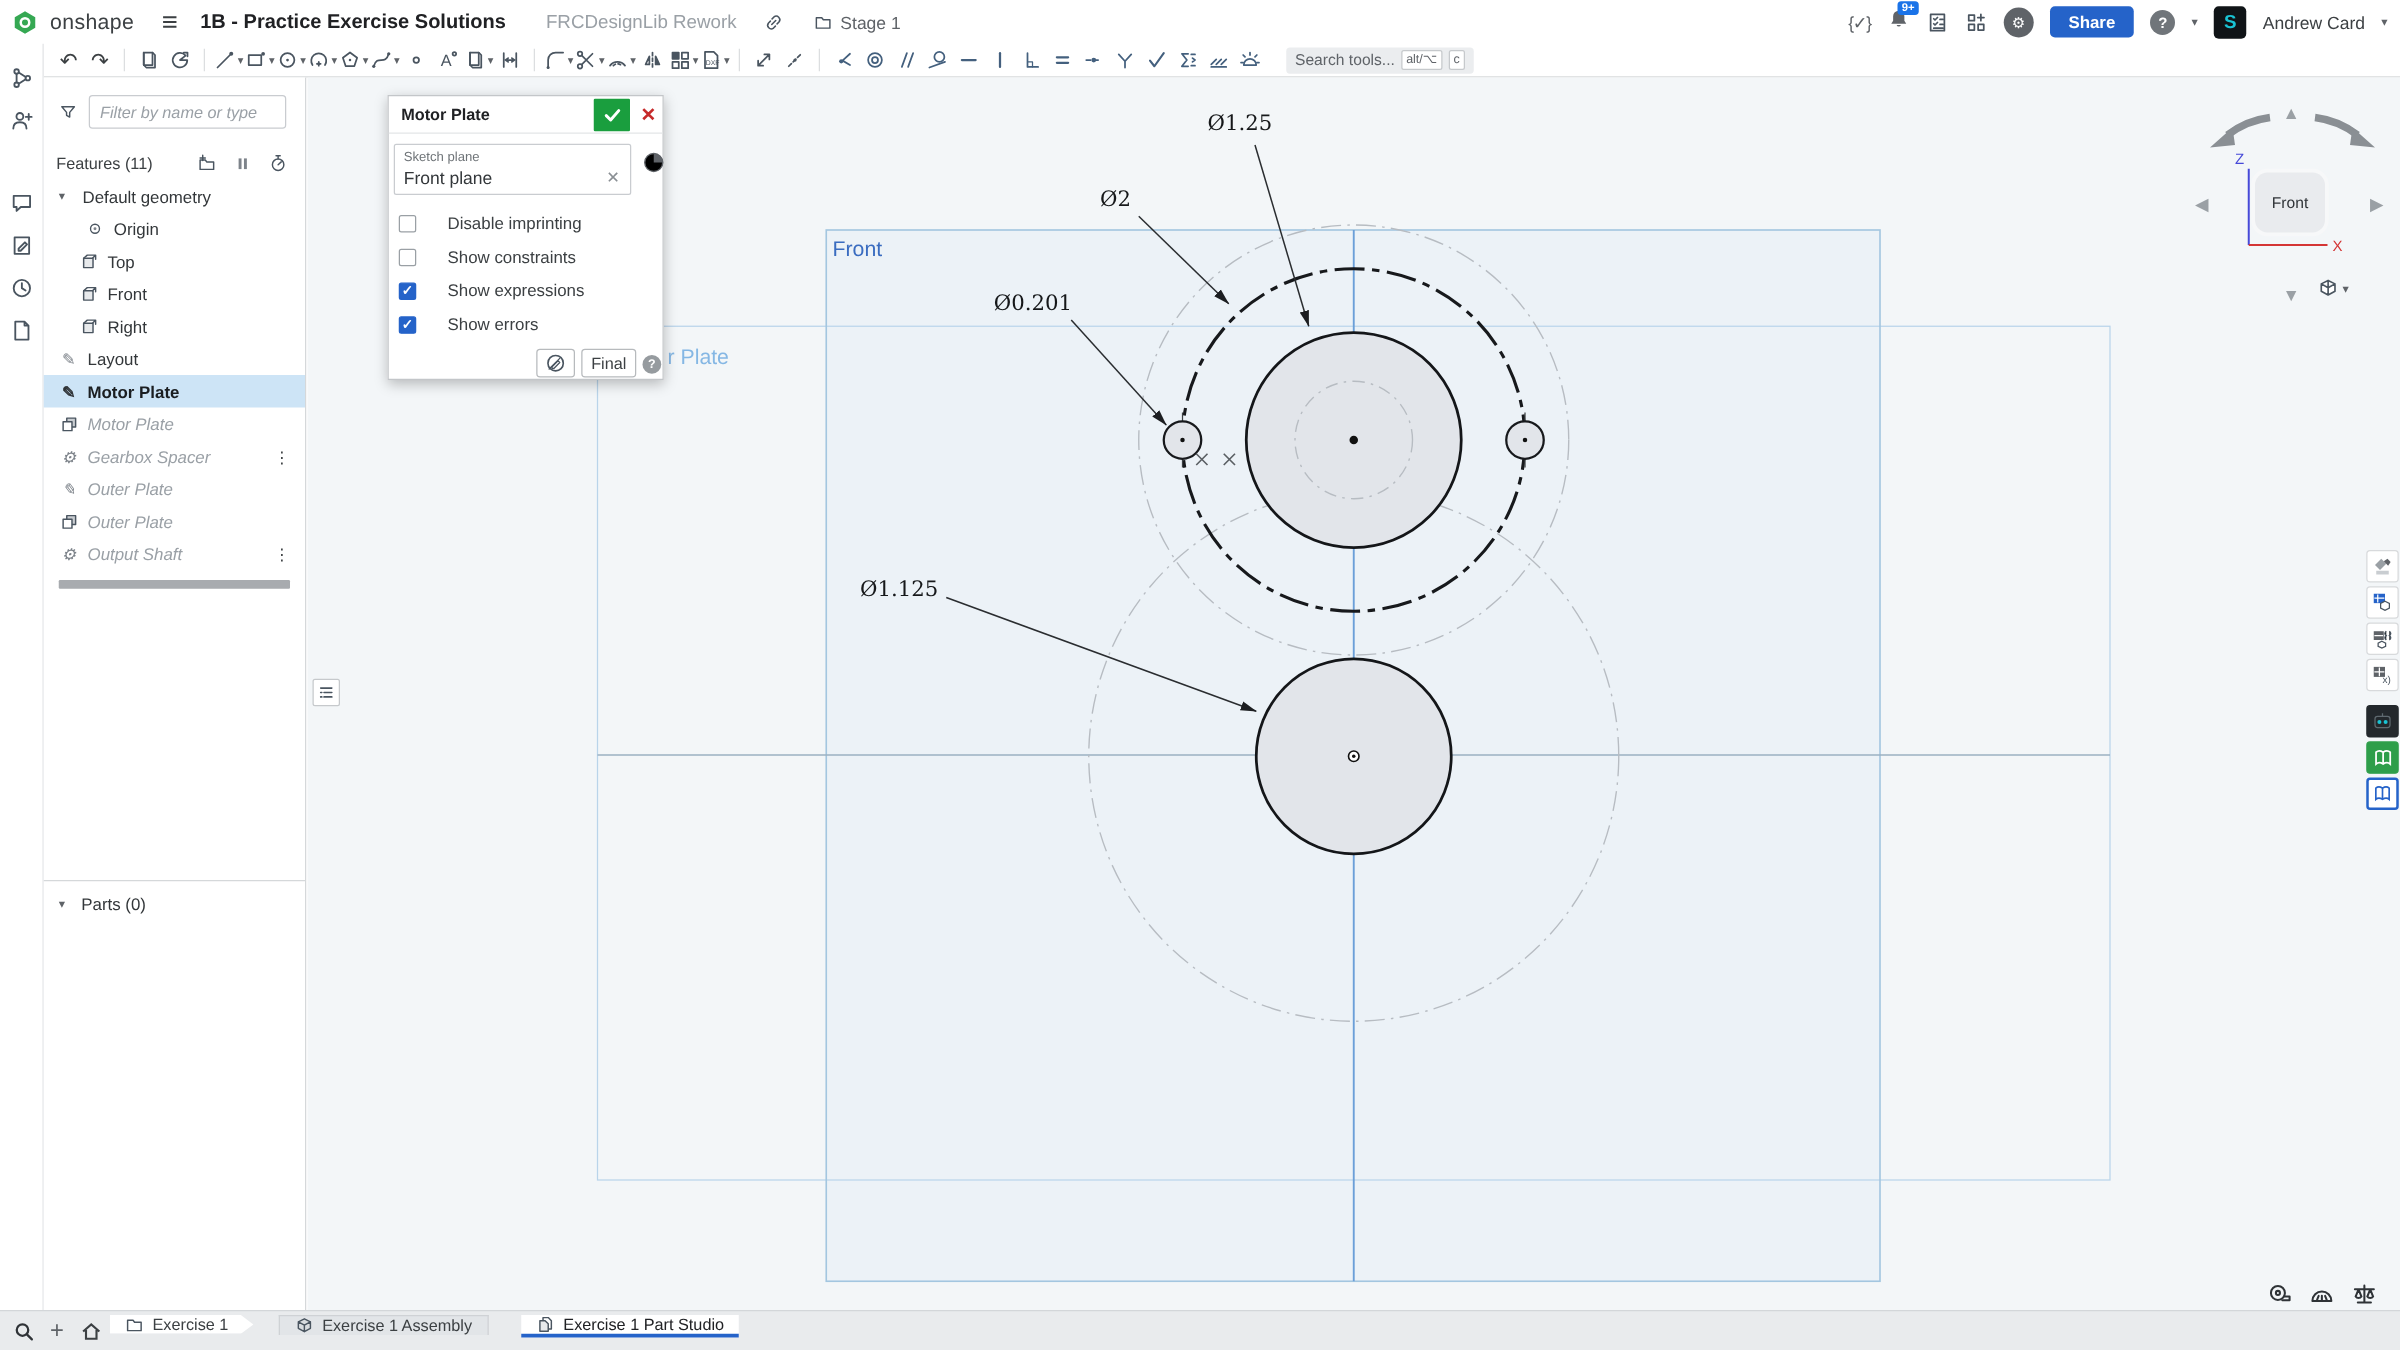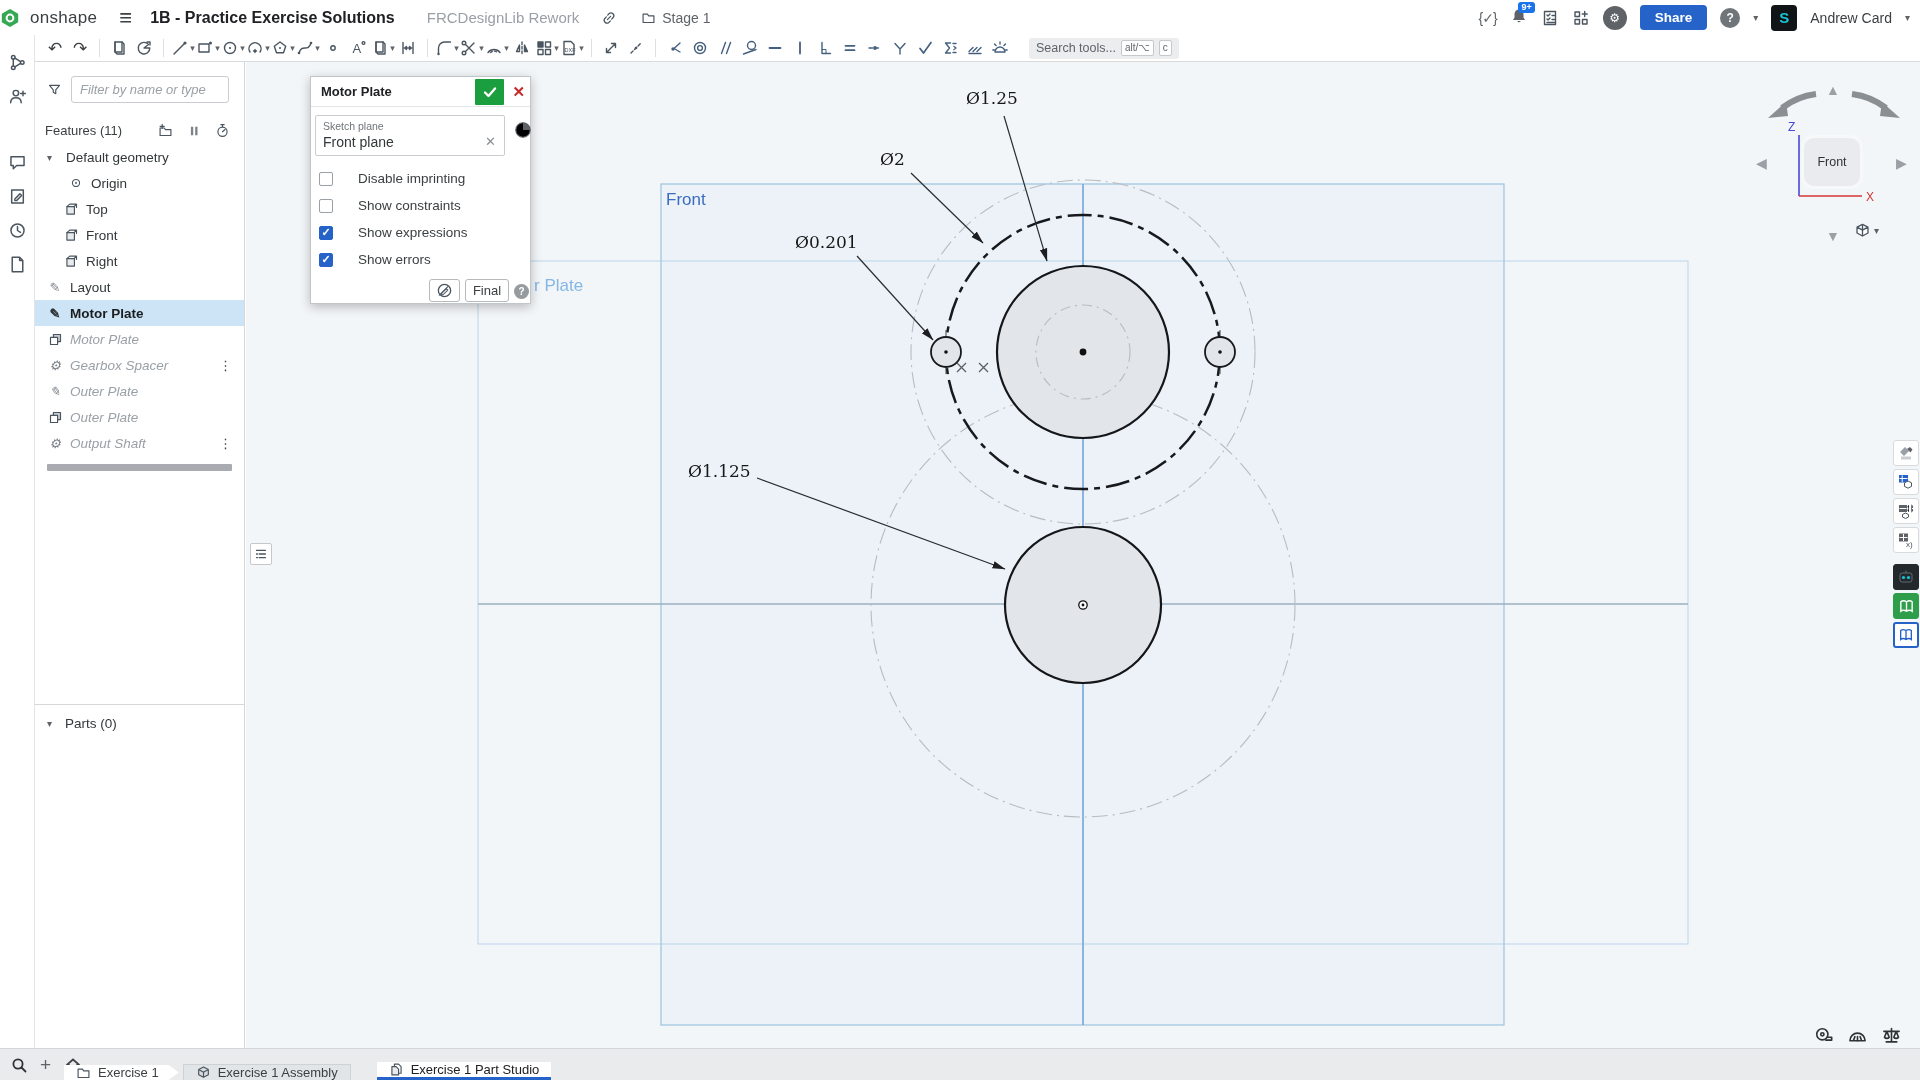--- a/index.html
+++ b/index.html
@@ -2,21 +2,21 @@
 <html><head>
 <meta charset="utf-8">
 <style>
   *{box-sizing:border-box;margin:0;padding:0}
   html,body{width:1920px;height:1080px;font-family:"Liberation Sans",sans-serif;background:#fff;overflow:hidden}
   .app{position:relative;width:1920px;height:1080px;background:#fff}
   .ic{stroke:#4a5560;fill:none;stroke-width:1.4;stroke-linecap:round;stroke-linejoin:round}
   .cons{stroke:#44607e}
   
   .header{position:absolute;left:0;top:0;width:1920px;height:35px;background:#fff;display:flex;align-items:center}
-  .hleft{display:flex;align-items:center;gap:10px;}
+  .hleft{display:flex;align-items:center;gap:10px;padding-left:10px}
   .logo-txt{font-size:17px;color:#3c4043;font-weight:500;letter-spacing:.3px}
   .menu-ic{font-size:22px;color:#3c4043;margin-left:12px;cursor:pointer}
   .doc-title{font-size:16px;font-weight:700;color:#202124;margin-left:8px;white-space:nowrap}
   .doc-sub{font-size:15px;color:#9aa0a6;margin-left:22px;white-space:nowrap}
   .loc{display:flex;align-items:center;gap:6px;font-size:14px;color:#5f6368;margin-left:14px}
   .hstats{position:absolute;left:650px;top:0;height:35px;display:flex;align-items:center;gap:20px}
   .hstat{display:flex;align-items:center;gap:5px;font-size:13.5px;color:#3c4043}
   .hright{position:absolute;right:10px;top:0;height:35px;display:flex;align-items:center;gap:13px}
   .codechk{font-size:14px;color:#5f6368;letter-spacing:-1px}
   .bellwrap{position:relative}
@@ -91,24 +91,24 @@
   .rtools{position:absolute;left:1893px;top:440px;width:26px;z-index:4;display:flex;flex-direction:column;gap:3px}
   .rtile{width:26px;height:26px;background:#fff;border:1px solid #d8dadc;border-radius:3px;display:flex;align-items:center;justify-content:center;cursor:pointer}
   .rtile.dark{background:#23282c;border-color:#23282c}
   .rtile.green{background:#2e9e4a;border-color:#2e9e4a}
   .rtile.blueb{border:2px solid #2563c9}
   .gapup{margin-top:8px}
   
   .measure-strip{position:absolute;right:18px;bottom:34px;display:flex;gap:13px;z-index:4}
   .bottom{position:absolute;left:0;bottom:0;width:1920px;height:32px;background:#e9ebed;border-top:1px solid #d3d6d9;display:flex;align-items:flex-end}
   .bb-ic{position:absolute;bottom:6px;display:flex;align-items:center;justify-content:center;cursor:pointer}
-  .tabs{position:absolute;left:64px;bottom:0;height:28px;display:flex;align-items:flex-end}
+  .tabs{position:absolute;left:88px;bottom:0;height:28px;display:flex;align-items:flex-start}
   .tab{display:flex;align-items:center;gap:7px;font-size:13px;color:#3c4043;padding:0 12px;cursor:pointer}
   .tab.crumb{background:#fff;clip-path:polygon(0 0,calc(100% - 10px) 0,100% 50%,calc(100% - 10px) 100%,0 100%);padding-right:20px}
-  .tab.gray{background:#e2e5e8;border:1px solid #cfd2d5;border-bottom:none;margin-left:4px}
+  .tab.gray{background:#e2e5e8;border:1px solid #cfd2d5;border-bottom:none;margin-left:20px}
   .tab.active{background:#fff;border-bottom:3px solid #2563c9;margin-left:26px;color:#202124}
 </style>
 </head>
 <body>
 
 <svg width="0" height="0" style="position:absolute">
   <defs>
     <symbol id="i-line" viewBox="0 0 18 18">
         <path d="M3 15 L13 5"></path>
         <circle cx="14" cy="4" r="1.6" fill="#4a5560" stroke="none"></circle>

